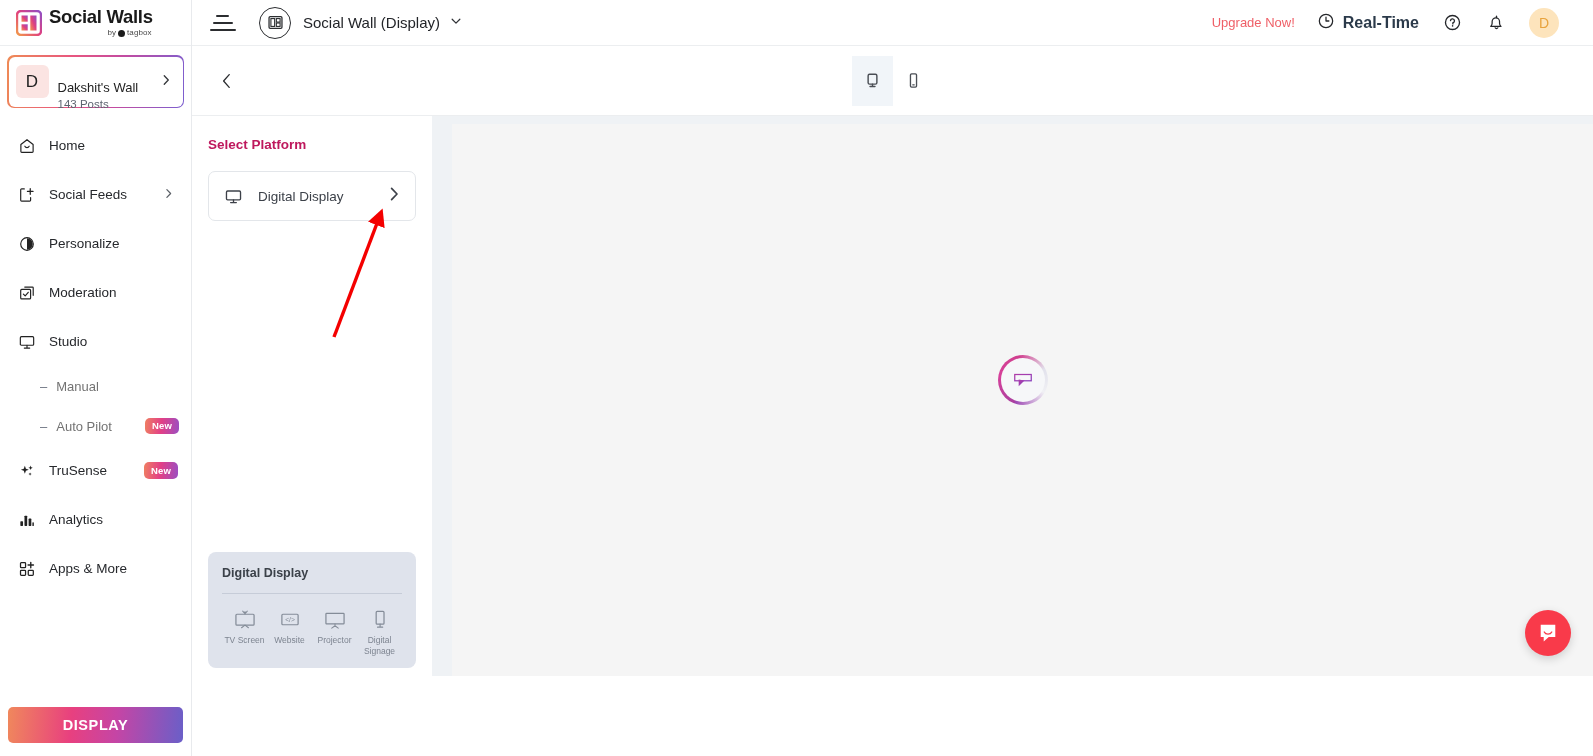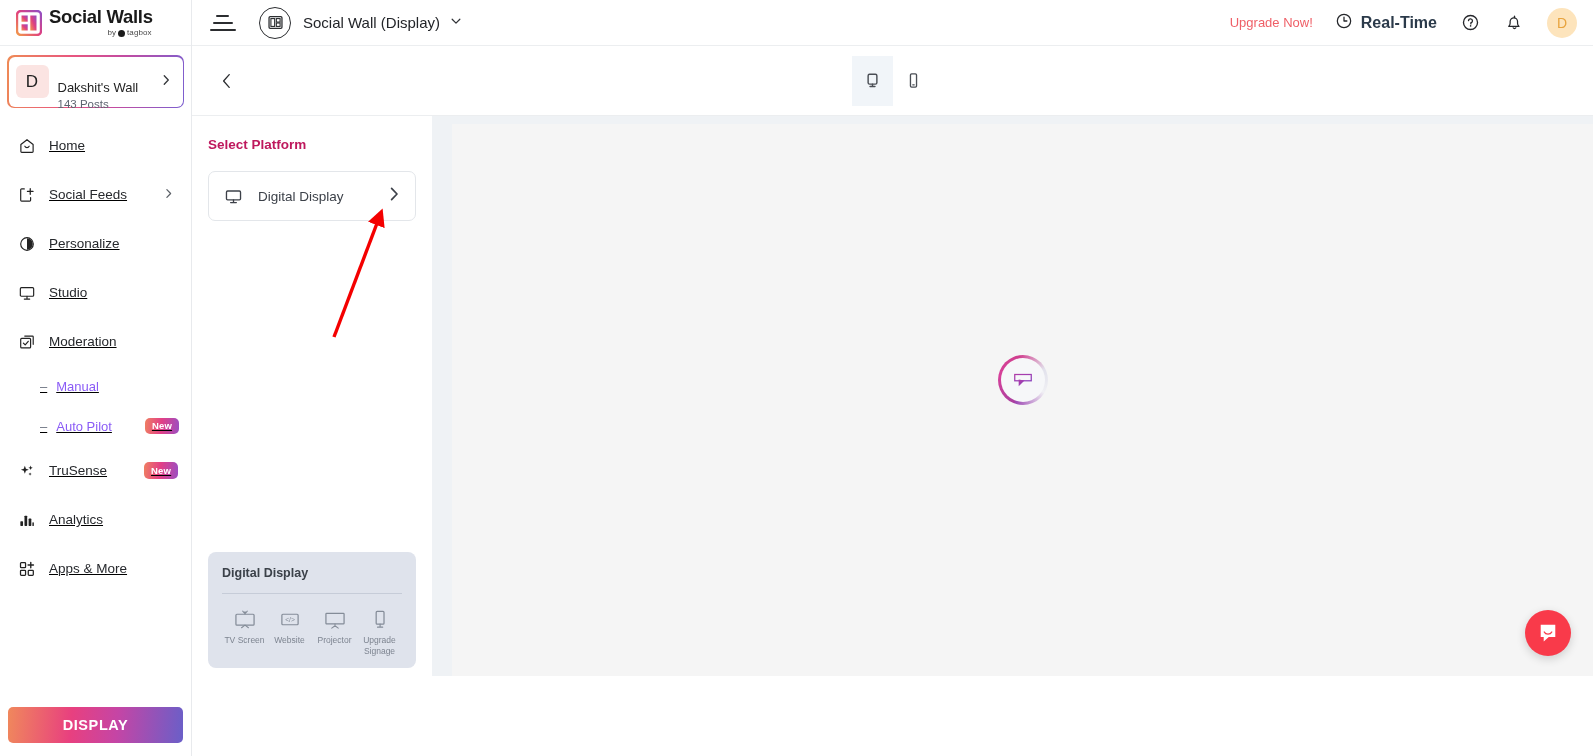--- a/index.html
+++ b/index.html
@@ -56,35 +56,35 @@
     width: 33px; height: 33px; flex: 0 0 33px; border-radius: 6px;
     background: #fbe4e2; color: #222; font-size: 17px; font-weight: 400;
     display: flex; align-items: center; justify-content: center;
   }
   .wall-meta { flex: 1 1 auto; min-width: 0; line-height: 1.25; margin-top: 28px; }
   .wall-name { font-size: 13px; color: #232323; font-weight: 400; white-space: nowrap; }
   .wall-posts { font-size: 11.5px; color: #5d6470; margin-top: 1px; }
   .wall-chev { color: #3c4043; font-size: 13px; padding-right: 2px; }
 
   
-  .nav { padding-top: 9px; flex: 1 1 auto; text-decoration: underline; }
+  .nav { padding-top: 9px; flex: 1 1 auto; }
   .nav-item {
     height: 49px; display: flex; align-items: center; gap: 13px;
     padding: 0 16px 0 17px; cursor: pointer; color: #2d2f33;
   }
   .nav-ico { width: 19px; height: 19px; flex: 0 0 19px; display: flex; align-items: center; justify-content: center; color: #222; }
   .nav-label { font-size: 13.5px; color: #26282c; flex: 1 1 auto; }
   .nav-chev { color: #5a5f66; font-size: 12px; }
 
   .subnav-item {
     height: 40px; display: flex; align-items: center; gap: 9px;
     padding-left: 40px; cursor: pointer;
   }
   .subnav-dash { color: #6b7280; font-size: 13px; }
-  .subnav-label { font-size: 13px; color: #8b5cf6; }
+  .subnav-label { font-size: 13px; color: #737373; }
 
   .badge-new {
     font-size: 9.5px; font-weight: 700; color: #fff; letter-spacing: 0.2px;
     padding: 2.5px 7px 3px; border-radius: 5px; margin-left: 24px;
     background: linear-gradient(95deg, #ef7f62 0%, #e23f86 48%, #9b4fc2 100%);
   }
 
   .display-btn {
     position: absolute; left: 8px; right: 8px; bottom: 13px;
     height: 36px; border-radius: 5px; border: none; cursor: pointer;
@@ -92,21 +92,21 @@
     font-family: "Liberation Sans", sans-serif;
     background: linear-gradient(95deg, #f0885c 0%, #e8407f 36%, #c545a5 62%, #6a5fc8 100%);
     display: flex; align-items: center; justify-content: center;
   }
 
   
   .right { flex: 1 1 auto; display: flex; flex-direction: column; min-width: 0; background:#fff; }
 
   .topbar {
     height: 46px; flex: 0 0 46px; display: flex; align-items: center;
-    border-bottom: 1px solid #eceef0; background: #fff; padding: 0 12px 0 18px;
+    border-bottom: 1px solid #eceef0; background: #fff; padding: 0 30px 0 18px;
   }
   .hamburger { width: 26px; height: 20px; display: flex; flex-direction: column;
     justify-content: center; gap: 5px; cursor: pointer; flex: 0 0 26px; }
   .hamburger i { display: block; height: 2px; background: #2b2d30; border-radius: 1px; }
   .hamburger i:nth-child(1) { width: 13px; margin-left: 6px; }
   .hamburger i:nth-child(2) { width: 20px; margin-left: 3px; }
   .hamburger i:nth-child(3) { width: 26px; }
 
   .wall-type-ico {
     width: 32px; height: 32px; flex: 0 0 32px; border-radius: 50%;
@@ -284,36 +284,36 @@
             <circle cx="10" cy="10" r="7" fill="none" stroke="#222" stroke-width="1.3"></circle>
             <path d="M10 3.6 a6.4 6.4 0 0 1 0 12.8 Z" fill="#222"></path>
           </svg>
         </span>
         <span class="nav-label">Personalize</span>
       </div>
 
       <div class="nav-item">
         <span class="nav-ico">
           <svg viewBox="0 0 20 20" width="18" height="18">
-            <rect x="2.6" y="4" width="14.8" height="9.6" rx="1.2" fill="none" stroke="#222" stroke-width="1.3"></rect>
-            <path d="M10 13.6 V16.6 M7 16.8 H13" stroke="#222" stroke-width="1.3" stroke-linecap="round"></path>
-          </svg>
-        </span>
-        <span class="nav-label">Studio</span>
-      </div>
-
-      <div class="nav-item">
-        <span class="nav-ico">
-          <svg viewBox="0 0 20 20" width="18" height="18">
             <path d="M7.5 3.4 H16 a0.9 0.9 0 0 1 0.9 0.9 V12.6" fill="none" stroke="#222" stroke-width="1.3" stroke-linecap="round"></path>
             <rect x="3" y="6" width="11" height="10.6" rx="1.1" fill="none" stroke="#222" stroke-width="1.3"></rect>
             <path d="M6 11.2 L8 13.2 L11.4 9.2" fill="none" stroke="#222" stroke-width="1.3" stroke-linecap="round" stroke-linejoin="round"></path>
           </svg>
         </span>
         <span class="nav-label">Moderation</span>
+      </div>
+
+      <div class="nav-item">
+        <span class="nav-ico">
+          <svg viewBox="0 0 20 20" width="18" height="18">
+            <rect x="2.6" y="4" width="14.8" height="9.6" rx="1.2" fill="none" stroke="#222" stroke-width="1.3"></rect>
+            <path d="M10 13.6 V16.6 M7 16.8 H13" stroke="#222" stroke-width="1.3" stroke-linecap="round"></path>
+          </svg>
+        </span>
+        <span class="nav-label">Studio</span>
       </div>
 
       <div class="subnav-item">
         <span class="subnav-dash">–</span>
         <span class="subnav-label">Manual</span>
       </div>
 
       <div class="subnav-item">
         <span class="subnav-dash">–</span>
         <span class="subnav-label">Auto Pilot</span>
@@ -498,21 +498,21 @@
               <span class="cap">Projector</span>
             </div>
 
             <div class="info-icon-cell">
               <span class="glyph">
                 <svg viewBox="0 0 24 22" width="24" height="21">
                   <rect x="8" y="2.6" width="8.2" height="13.2" rx="1" fill="none" stroke="#848c98" stroke-width="1.3"></rect>
                   <path d="M12.1 15.9 V18.6 M9.4 19 H14.8" stroke="#848c98" stroke-width="1.2" stroke-linecap="round"></path>
                 </svg>
               </span>
-              <span class="cap">Upgrade Signage</span>
+              <span class="cap">Digital Signage</span>
             </div>
 
           </div>
         </div>
       </div>
 
       <div class="preview-area">
         <div class="preview-canvas">
           <div class="loader">
             <div class="loader-inner">

